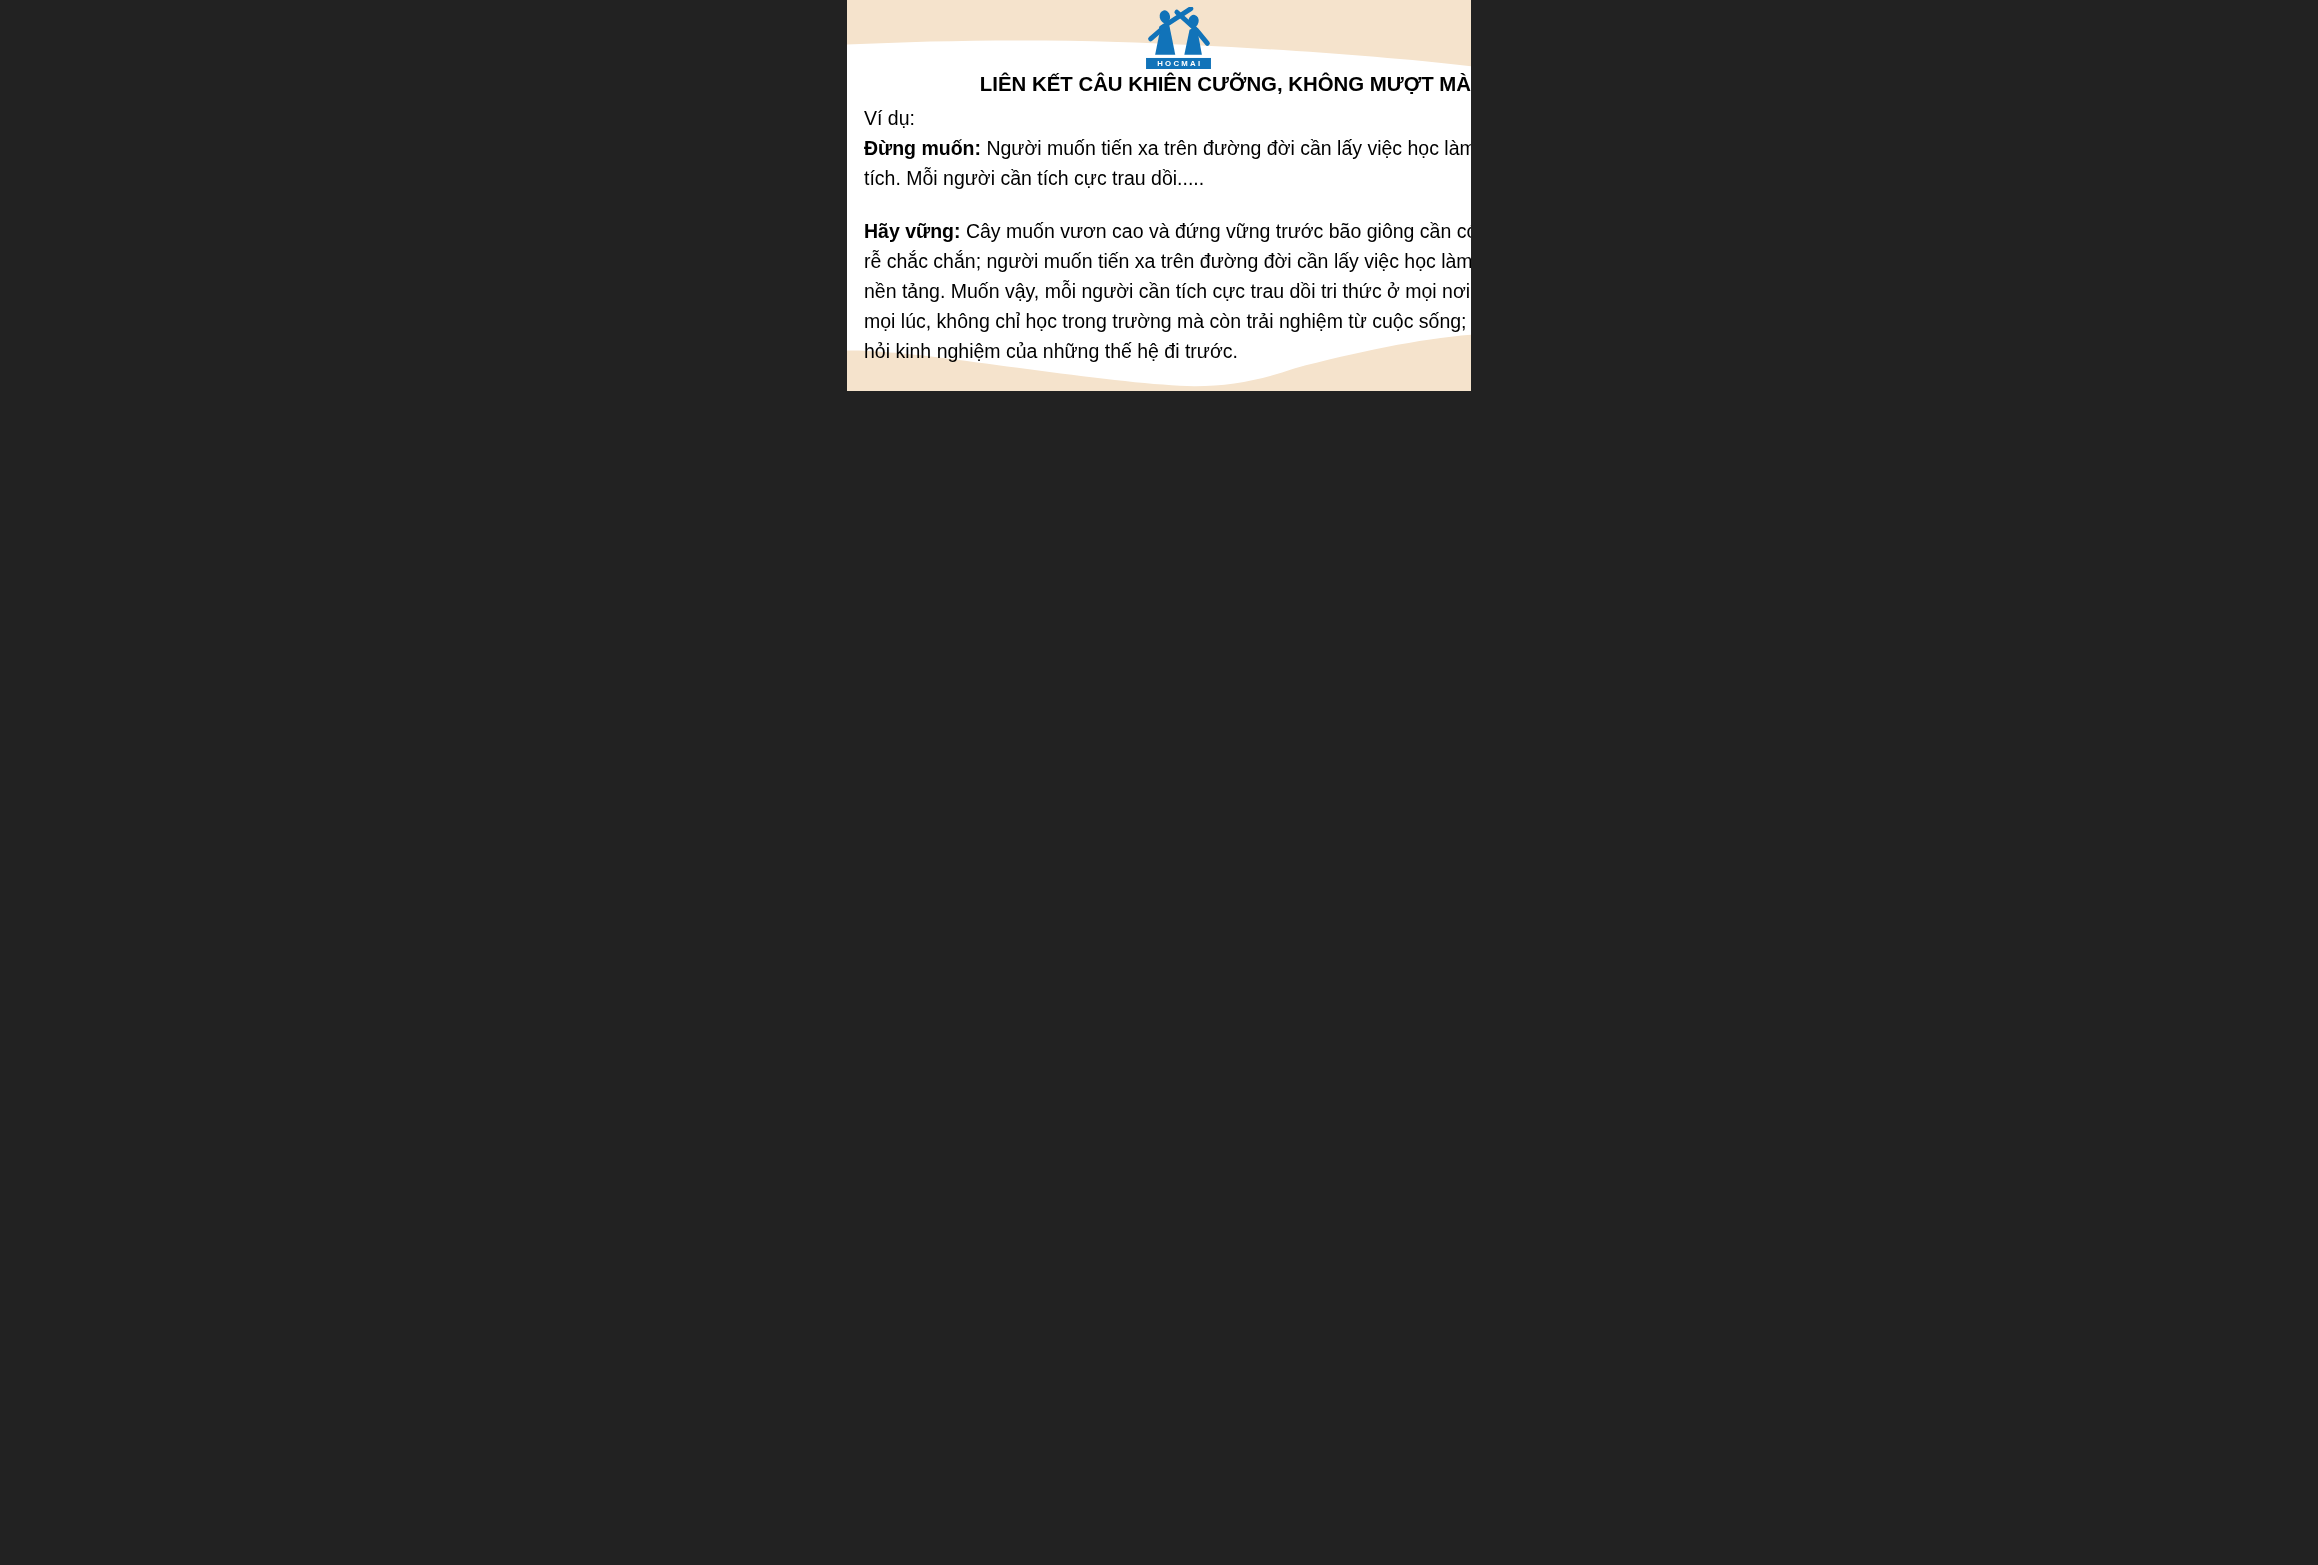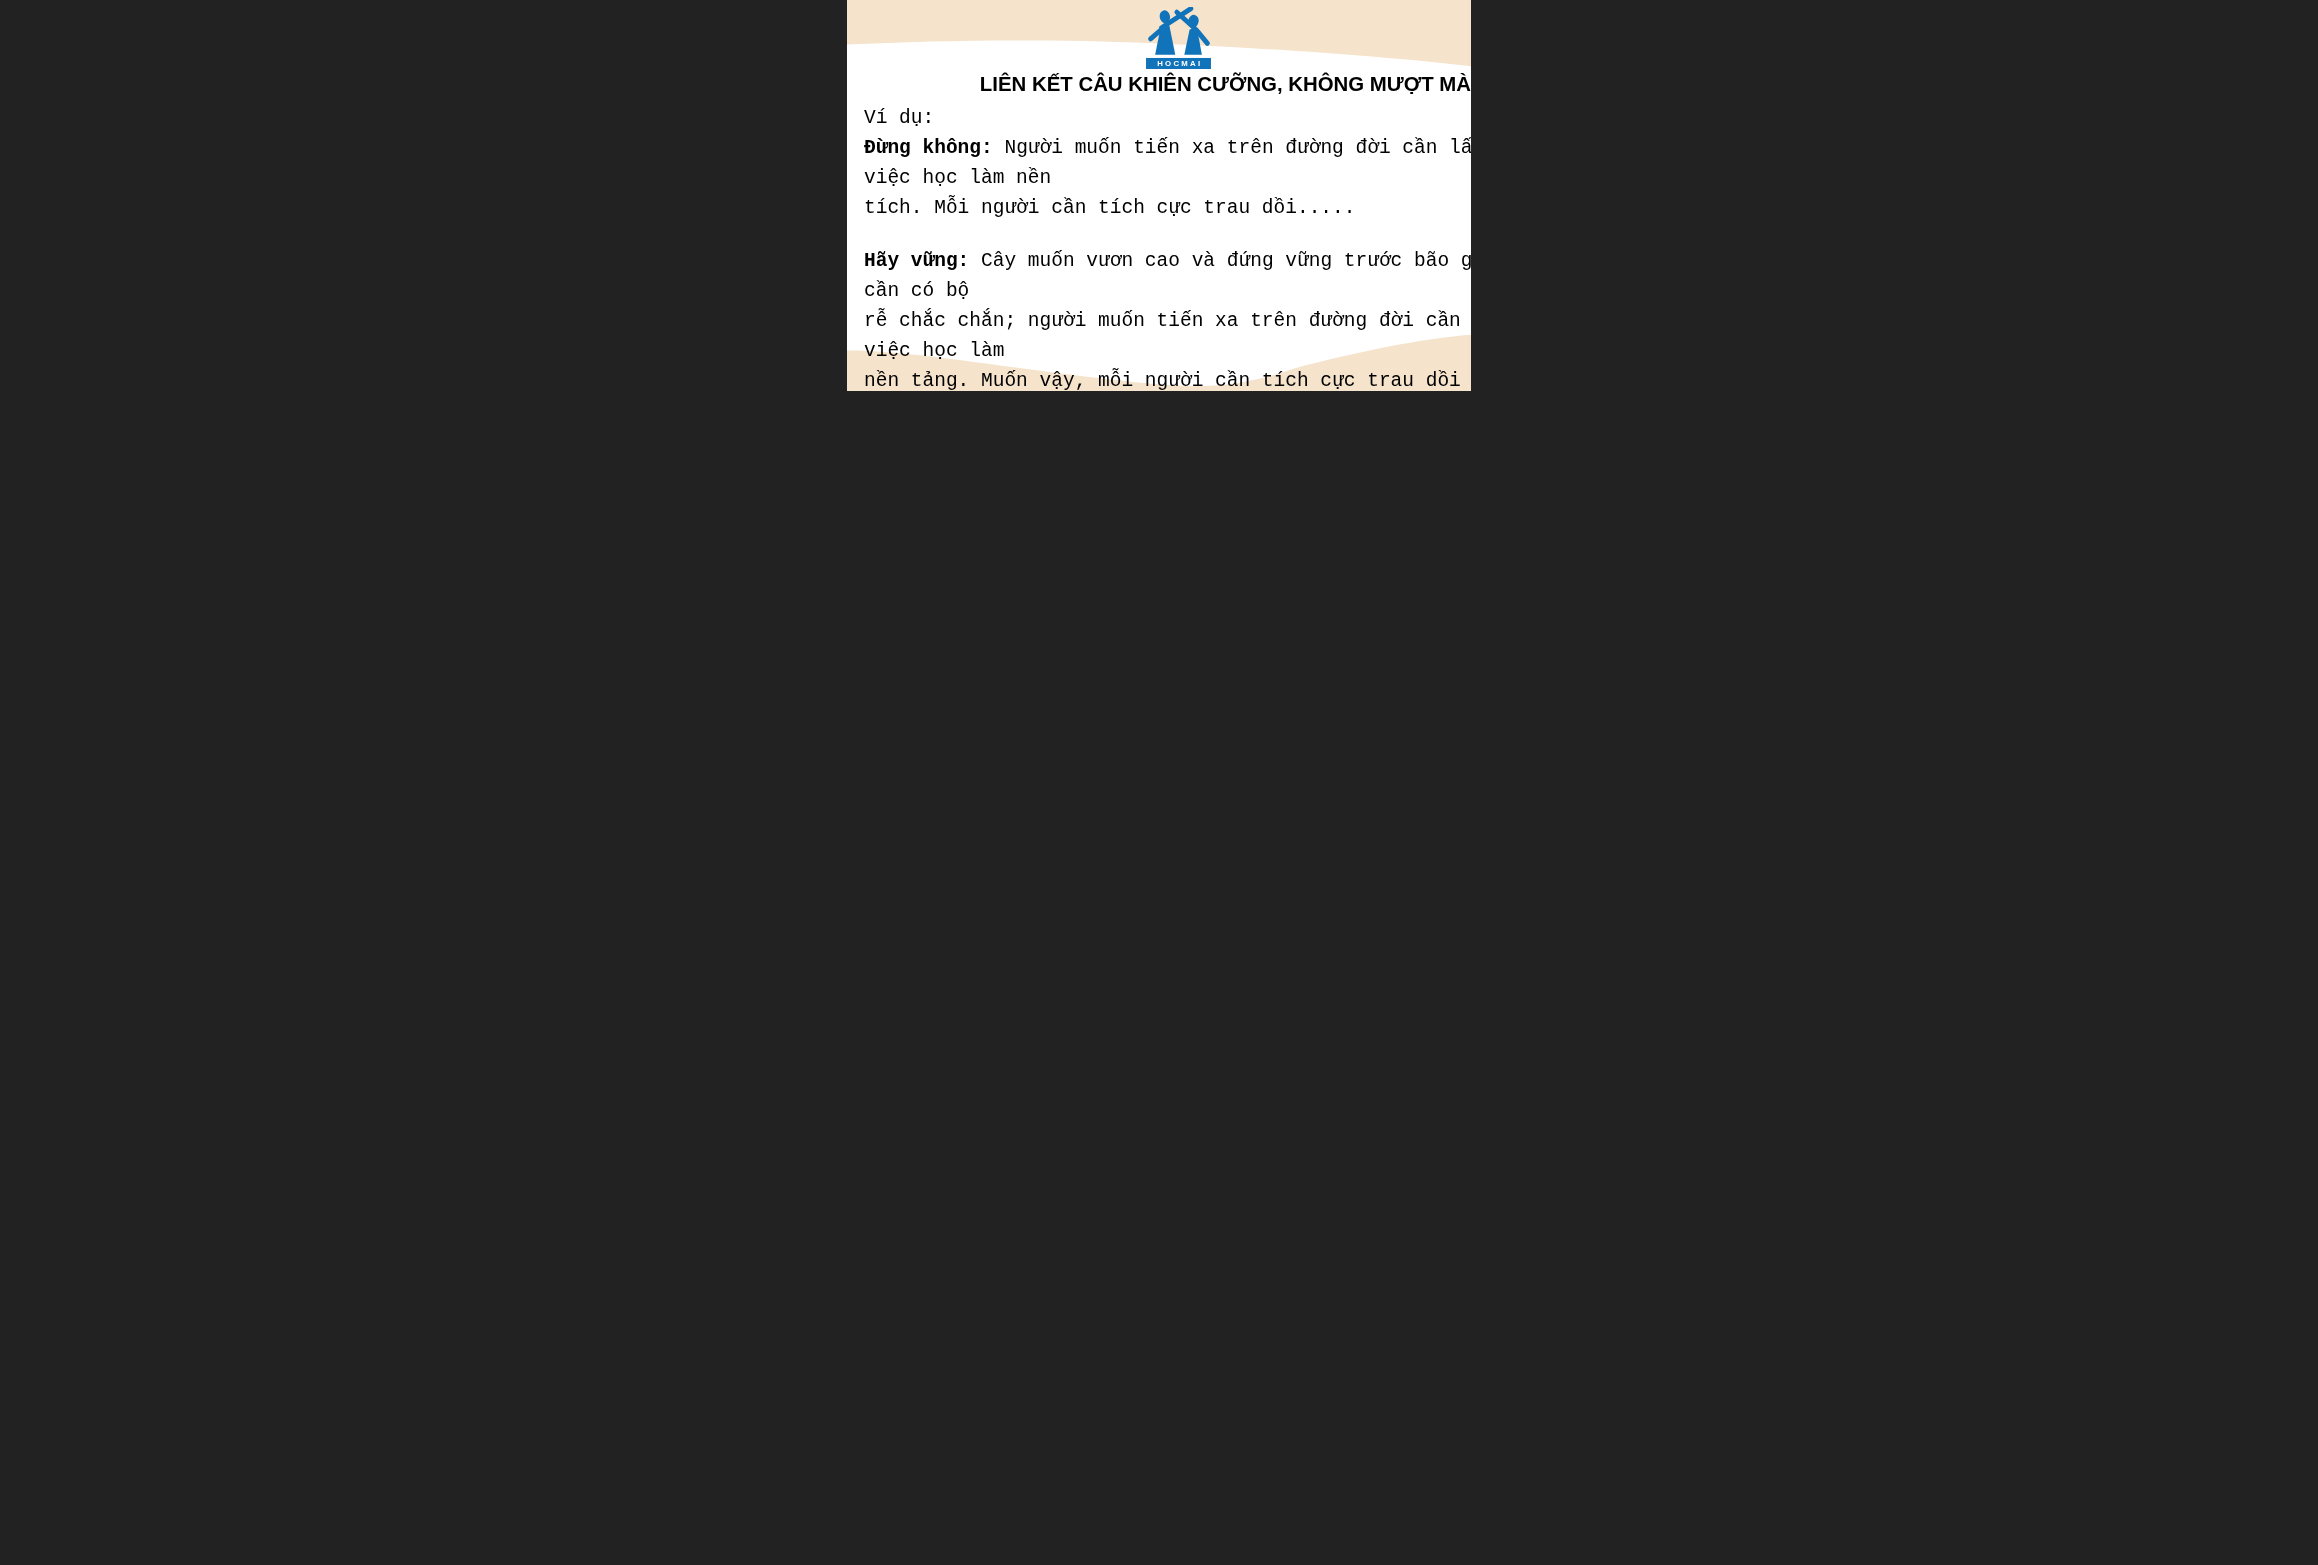--- a/index.html
+++ b/index.html
@@ -38,21 +38,21 @@
     line-height:23px;
     white-space:nowrap;
   }
   .body-text{
     position:absolute;
     top:103px;left:17px;
     width:675px;
     font-size:19.5px;
     line-height:30px;
   }
-  .body-text p{margin:0;font-family:Liberation Mono, monospace;}
+  .body-text p{margin:0;}
   .body-text .para-text{white-space:pre-line;}
   .lead{font-weight:bold;}
   .para-do{margin-top:23px !important;}
 </style>
 </head>
 <body>
 
 <div class="slide">
 
   <svg class="waves" viewBox="0 0 6000 3375" preserveAspectRatio="none" aria-hidden="true">
@@ -86,21 +86,21 @@
     <text class="logo-word" x="104" y="183" font-size="24" fill="#ffffff" text-anchor="middle">HOCMAI</text>
   </svg>
 
   <div class="title">LIÊN KẾT CÂU KHIÊN CƯỠNG, KHÔNG MƯỢT MÀ</div>
 
   <div class="body-text">
     <p>
       <span class="para-text">Ví dụ:</span>
     </p>
     <p class="para-dont">
-      <span class="lead">Đừng không:</span><span class="para-text"> Người muốn tiến xa trên đường đời cần lấy việc học làm nền
+      <span class="lead">Đừng muốn:</span><span class="para-text"> Người muốn tiến xa trên đường đời cần lấy việc học làm nền
 tích. Mỗi người cần tích cực trau dồi.....</span>
     </p>
     <p class="para-do">
       <span class="lead">Hãy vững:</span><span class="para-text"> Cây muốn vươn cao và đứng vững trước bão giông cần có bộ
 rễ chắc chắn; người muốn tiến xa trên đường đời cần lấy việc học làm
 nền tảng. Muốn vậy, mỗi người cần tích cực trau dồi tri thức ở mọi nơi
 mọi lúc, không chỉ học trong trường mà còn trải nghiệm từ cuộc sống; học
 hỏi kinh nghiệm của những thế hệ đi trước.</span>
     </p>
   </div>

